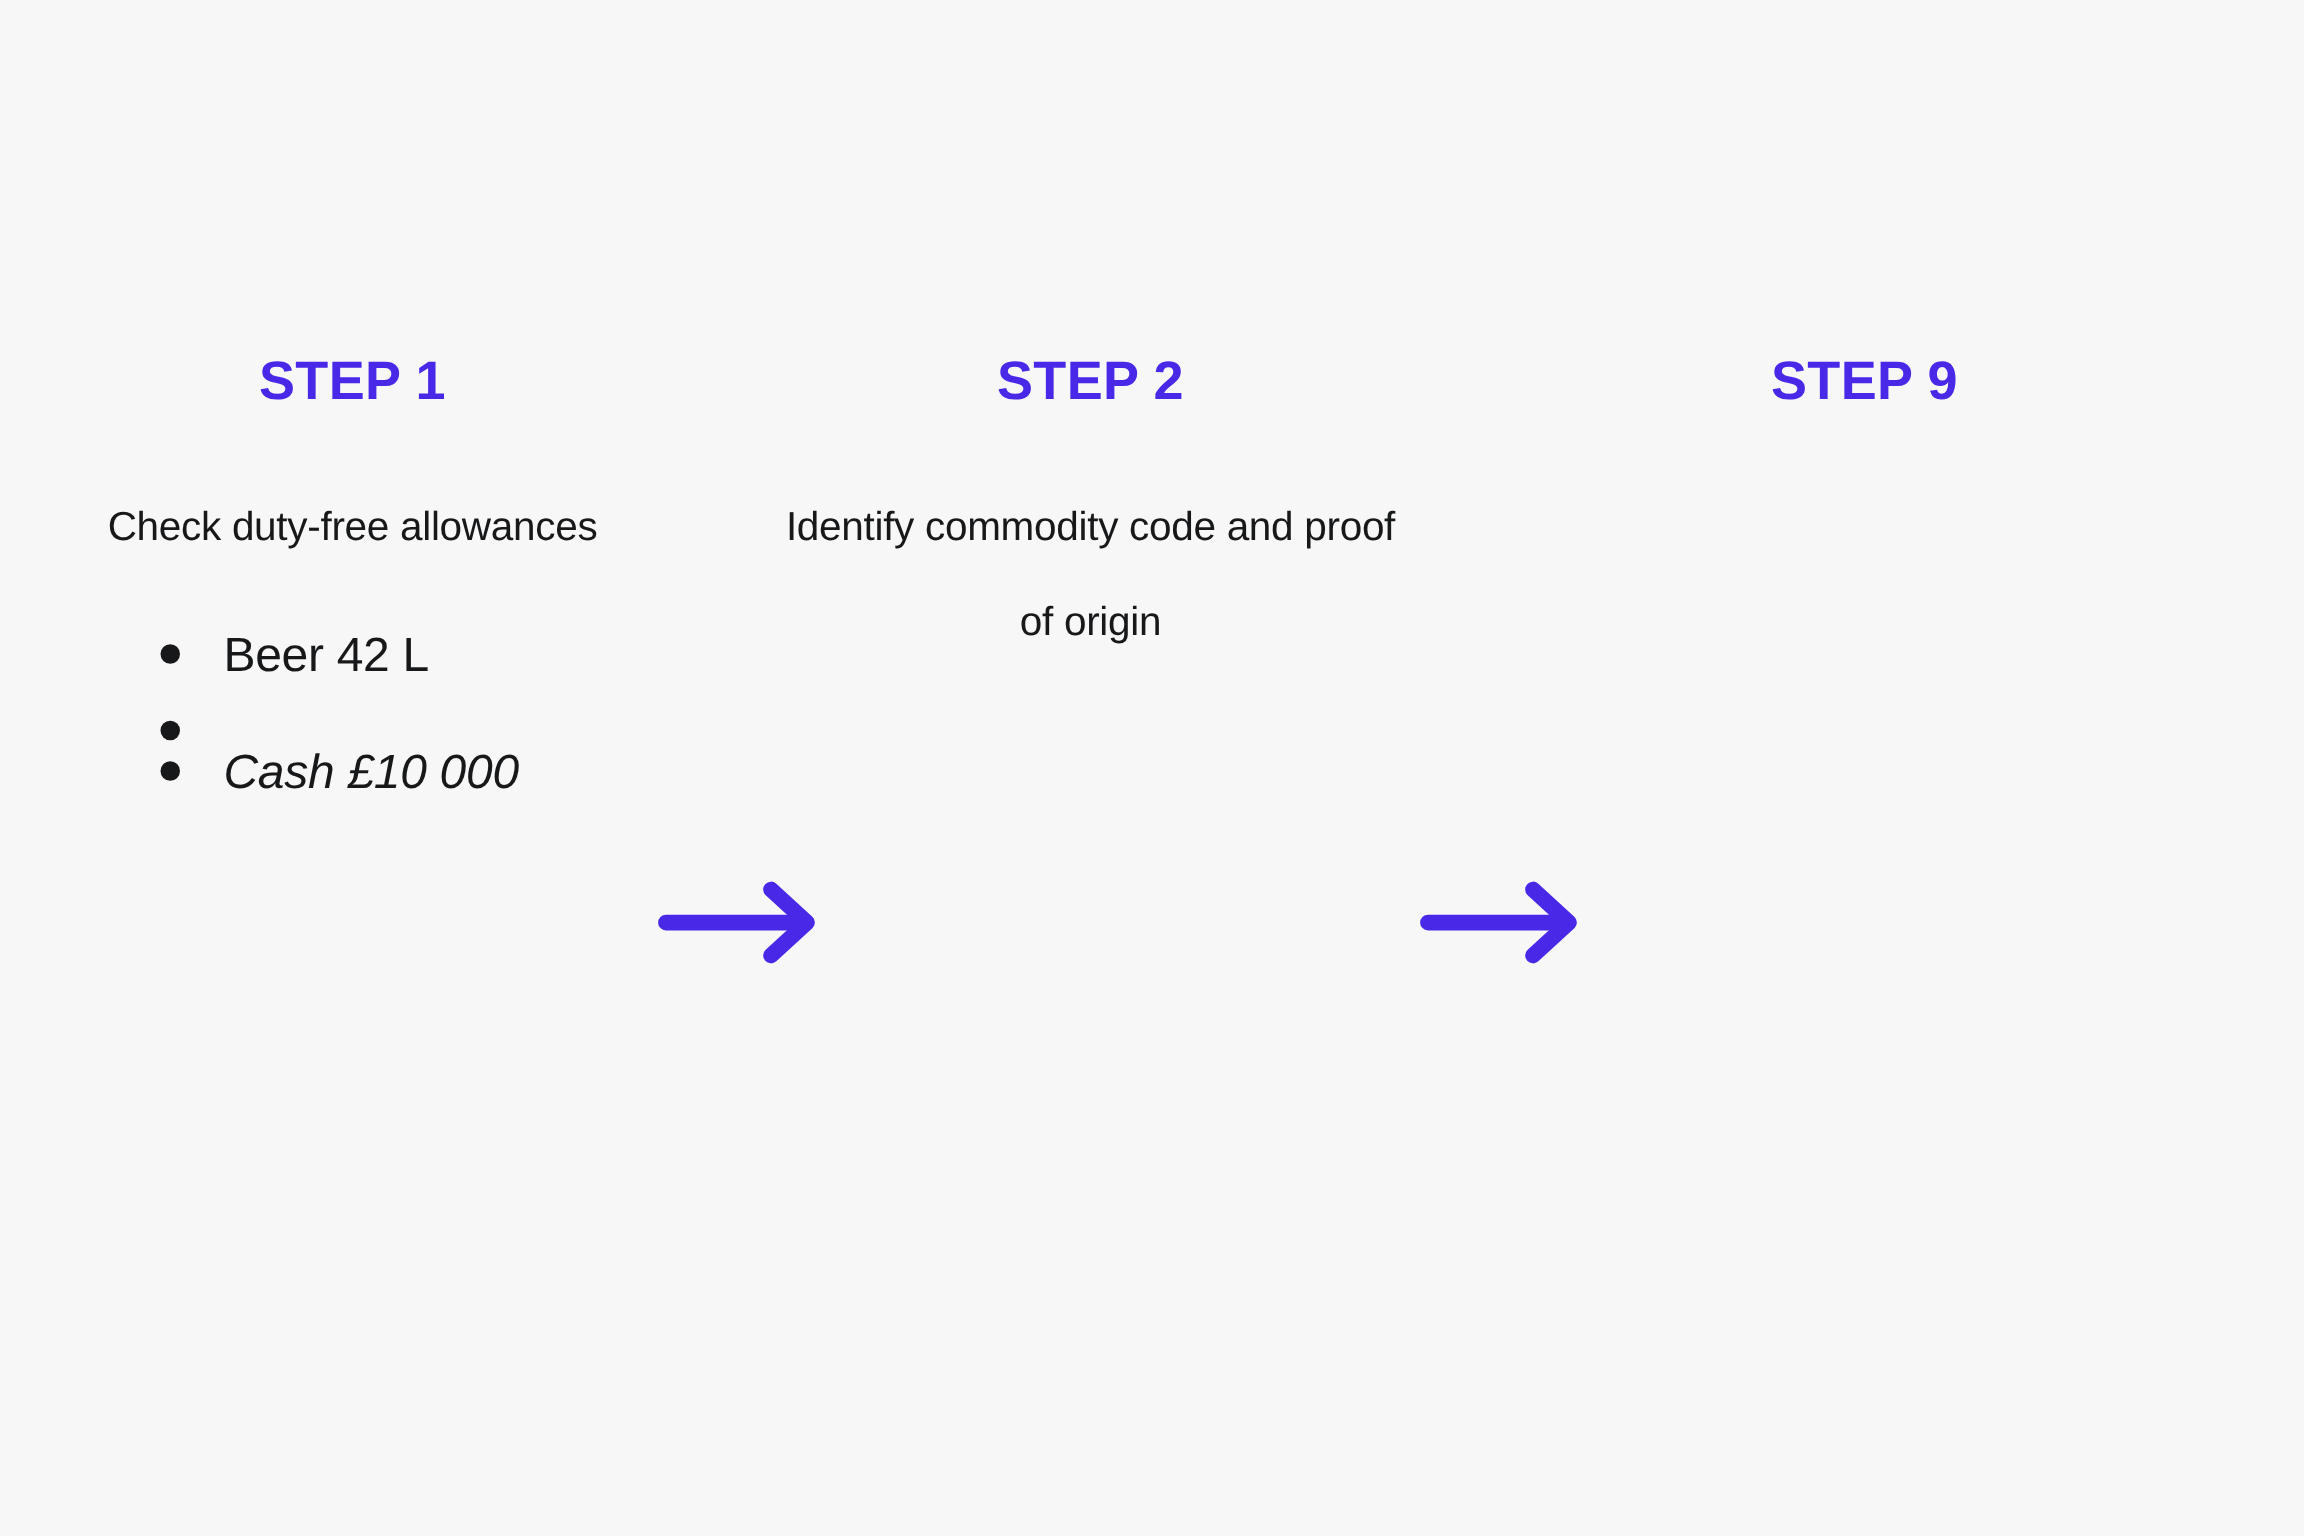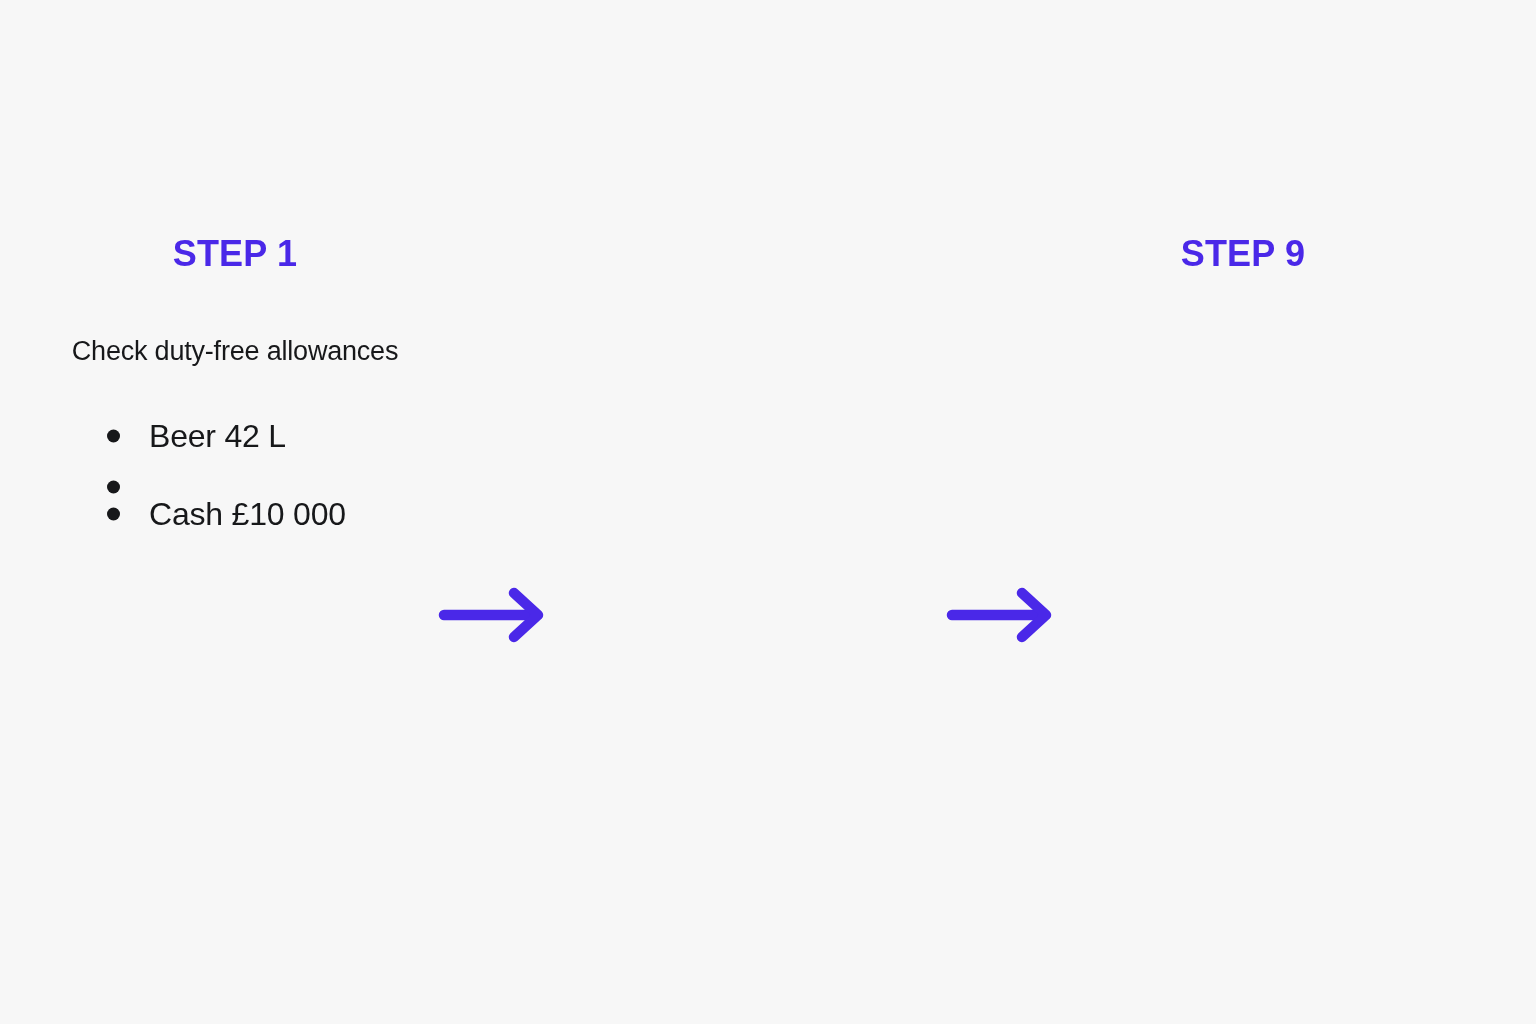--- a/index.html
+++ b/index.html
@@ -64,21 +64,21 @@
     letter-spacing: -0.2px;
   }
   #step-1 .allowance-list { padding-left: 78px; padding-top: 26px; }
 
   .allowance-item {
     position: relative;
     padding-left: 51px;
     margin-bottom: 24px;
     max-width: 300px;
   }
-  .allowance-item:last-child { margin-bottom: 16px; }
+  .allowance-item:last-child { margin-bottom: 16px; font-style: italic; }
 
   .bullet-dot {
     position: absolute;
     left: 9px;
     top: 50%;
     transform: translateY(-50%);
     width: 13px;
     height: 13px;
     border-radius: 50%;
     background: #17181a;
@@ -121,20 +121,22 @@
   <div class="flow-arrow" id="arrow-1">
     <svg viewBox="0 0 112 64" xmlns="http://www.w3.org/2000/svg">
       <g fill="none" stroke="#4a28e8" stroke-width="10.5" stroke-linecap="round" stroke-linejoin="round">
         <line x1="6" y1="32" x2="98" y2="32"></line>
         <polyline points="76,10 100,32 76,54"></polyline>
       </g>
     </svg>
   </div>
 
   <div class="step" id="step-2">
+    <div class="step-heading">STEP 2</div>
+    <div class="step-title">Identify commodity code and proof of origin</div>
   </div>
 
   <div class="flow-arrow" id="arrow-2">
     <svg viewBox="0 0 112 64" xmlns="http://www.w3.org/2000/svg">
       <g fill="none" stroke="#4a28e8" stroke-width="10.5" stroke-linecap="round" stroke-linejoin="round">
         <line x1="6" y1="32" x2="98" y2="32"></line>
         <polyline points="76,10 100,32 76,54"></polyline>
       </g>
     </svg>
   </div>

